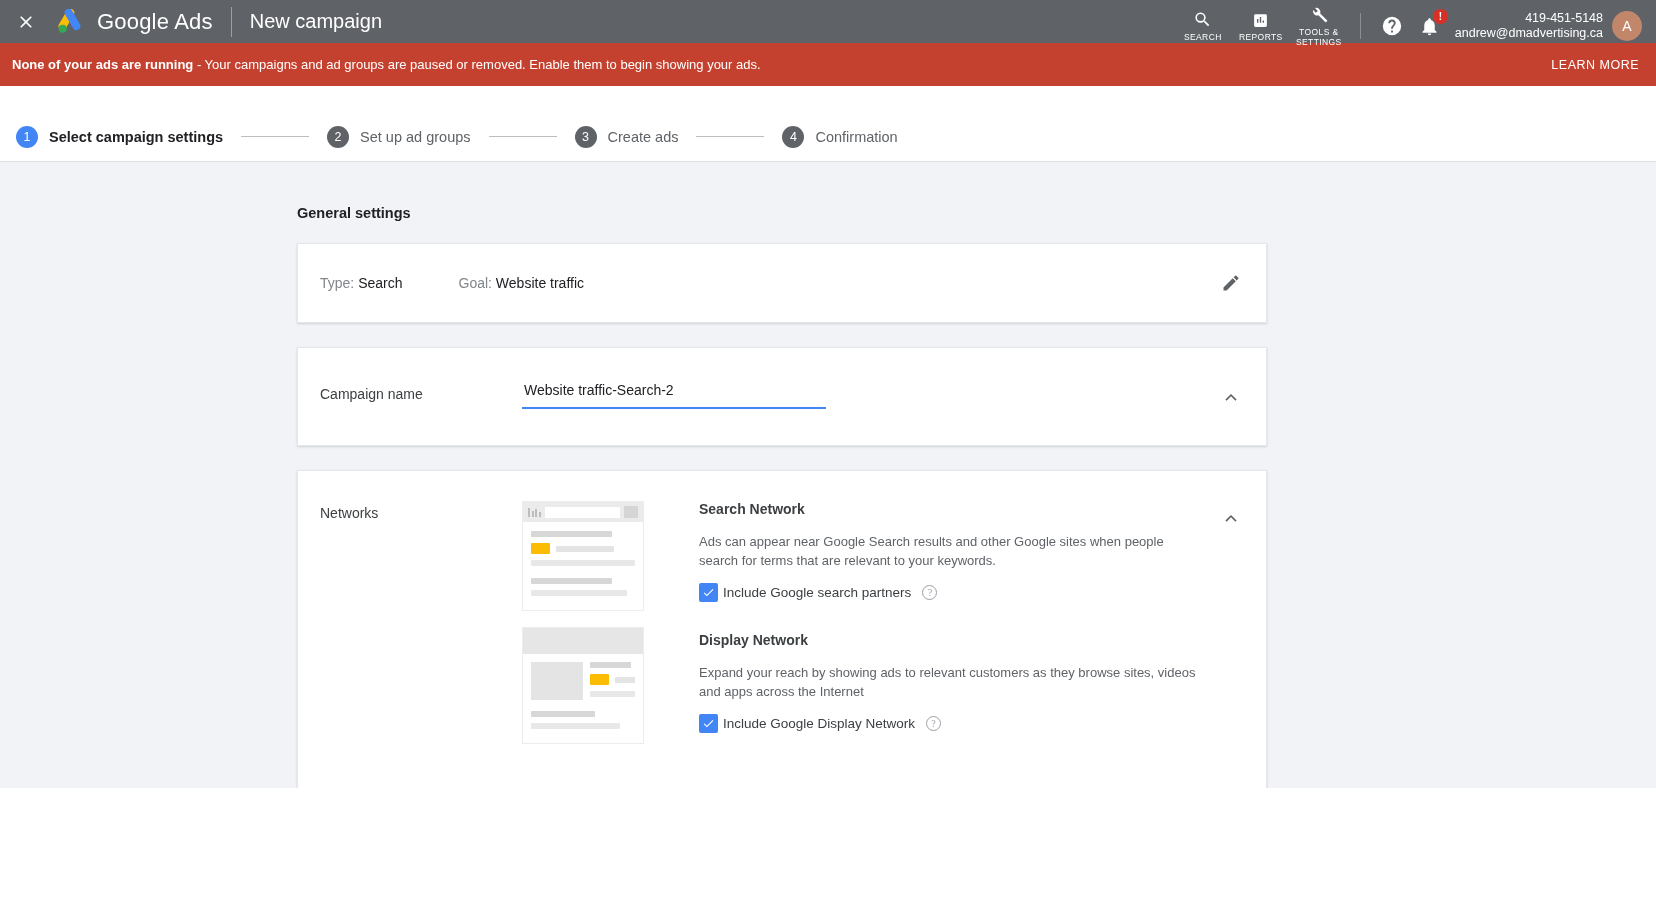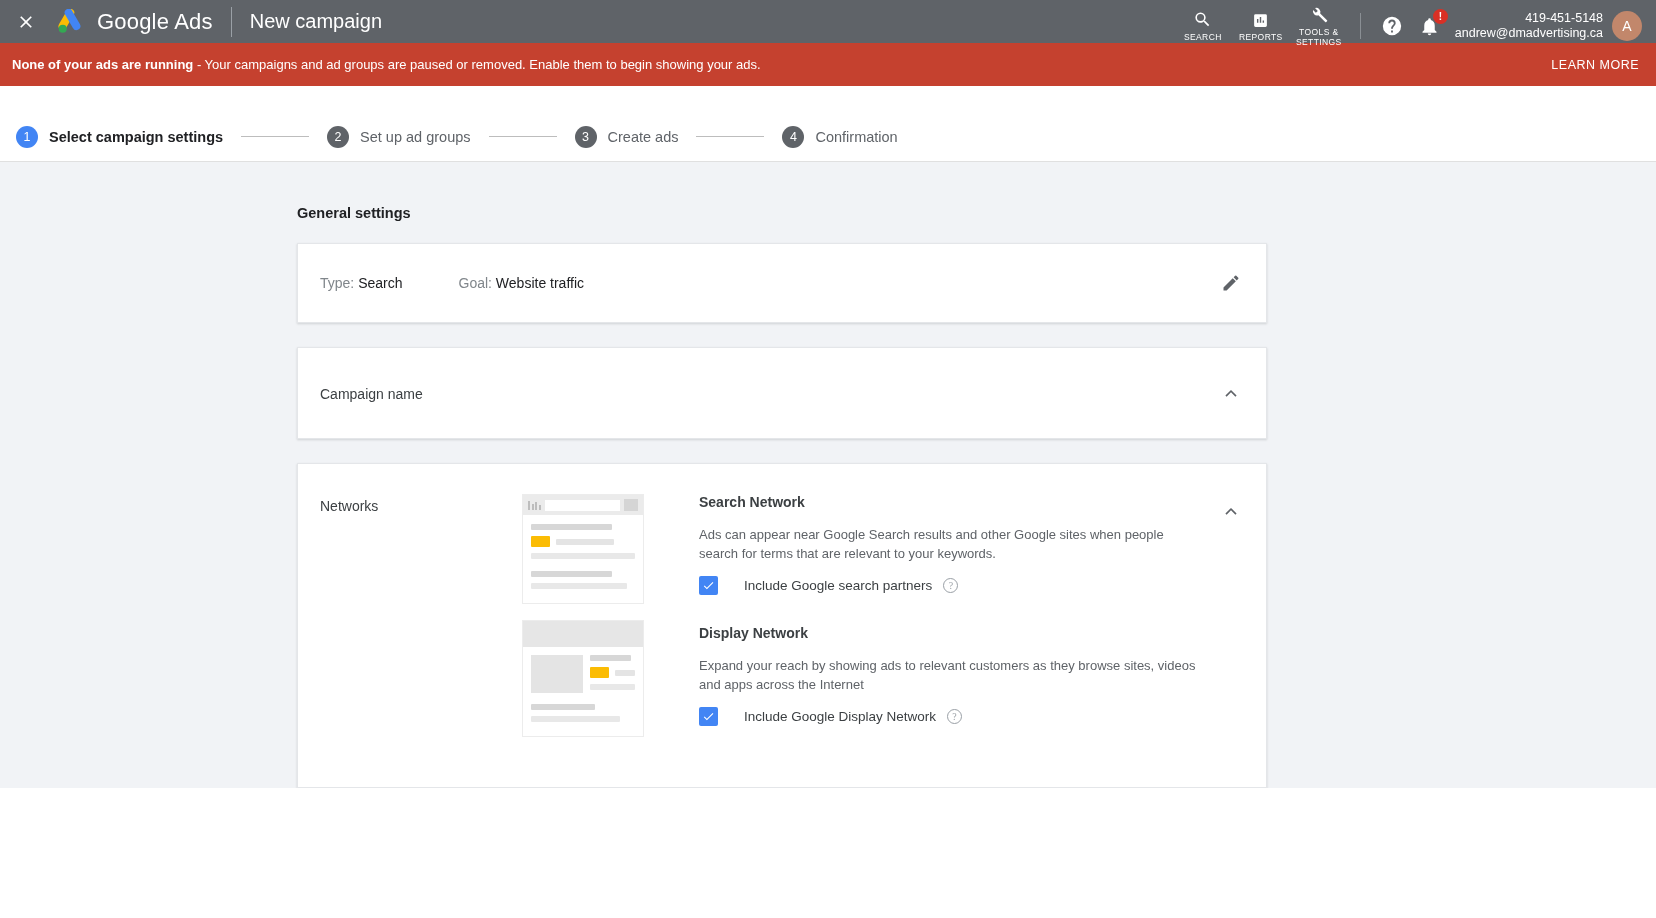--- a/index.html
+++ b/index.html
@@ -191,21 +191,21 @@
     font-size: 13px; color: #5f6368; line-height: 19px;
     margin-bottom: 13px; max-width: 505px;
   }
   .chk-row { display: flex; align-items: center; }
   .chkbox {
     width: 19px; height: 19px; border-radius: 2px;
     background: #4285f4; display: flex; align-items: center;
     justify-content: center; cursor: pointer; flex: none;
   }
   .chkbox svg { width: 13px; height: 13px; }
-  .chk-label { font-size: 13.5px; color: #3c4043; margin-left: 26px; }
+  .chk-label { font-size: 13.5px; color: #3c4043; margin-left: 5px; }
   .help-ico {
     width: 15px; height: 15px; border-radius: 50%;
     border: 1.3px solid #9aa0a6; color: #9aa0a6;
     font-size: 10px; display: flex; align-items: center;
     justify-content: center; margin-left: 11px; cursor: pointer;
     font-family: "Liberation Serif", serif;
   }
 
   
   .thumb {
@@ -371,20 +371,23 @@
         <svg width="20" height="20" viewBox="0 0 24 24">
             <path d="M3 17.25V21h3.75L17.81 9.94l-3.75-3.75zM20.71 7.04a1 1 0 0 0 0-1.41l-2.34-2.34a1 1 0 0 0-1.41 0l-1.83 1.83 3.75 3.75z"></path>
           </svg>
       </div>
     </div>
 
     <div class="card">
       <div class="cn-card">
         <div class="cn-row">
           <div class="cn-label">Campaign name</div>
+          <div class="cn-field">
+            <input class="cn-input" type="text" value="Website traffic-Search-2" style="">
+          </div>
         </div>
       </div>
       <div class="icon-btn-right">
         <svg width="20" height="20" viewBox="0 0 24 24">
             <path d="M12 8.29 5.29 15l1.42 1.41L12 11.12l5.29 5.29L18.71 15z"></path>
           </svg>
       </div>
     </div>
 
     <div class="card">

